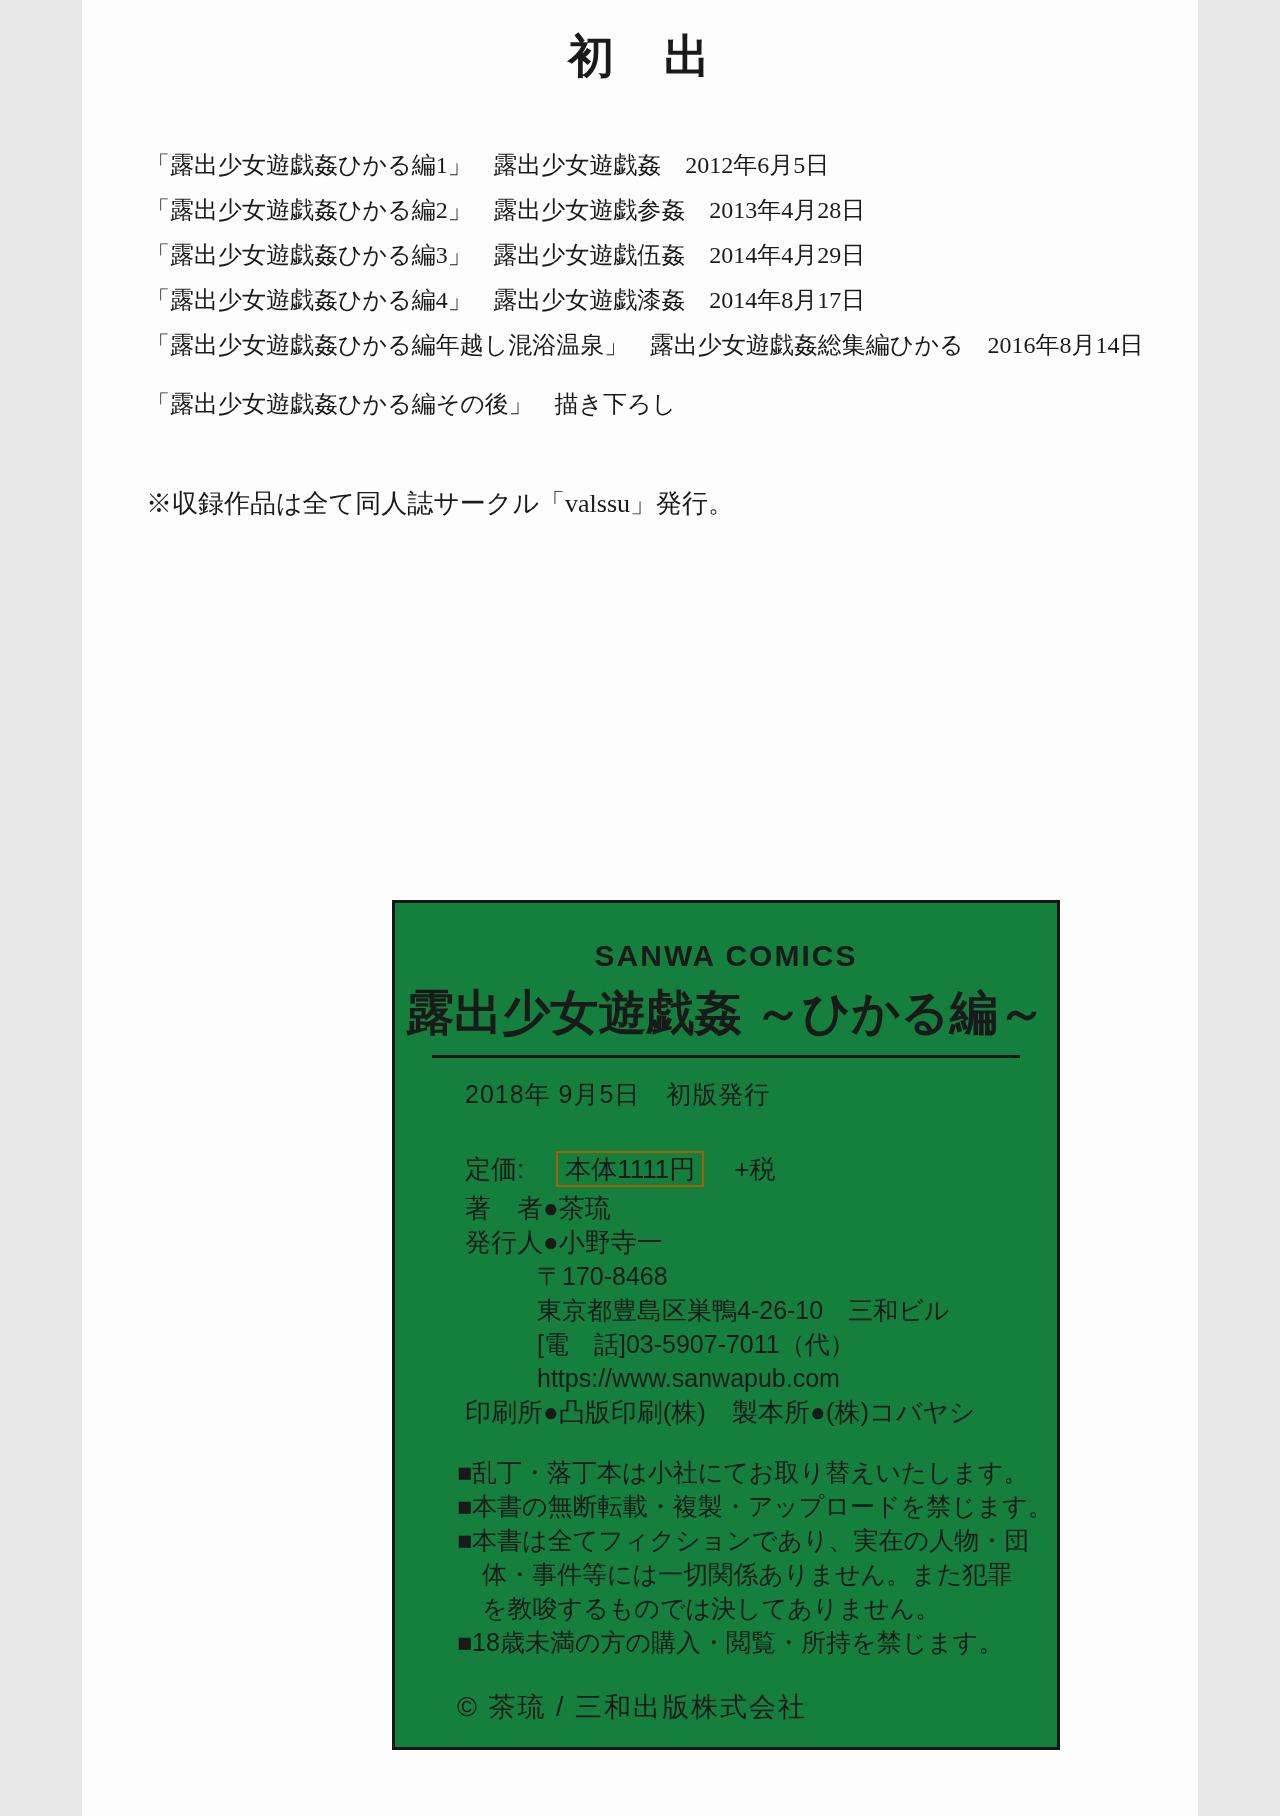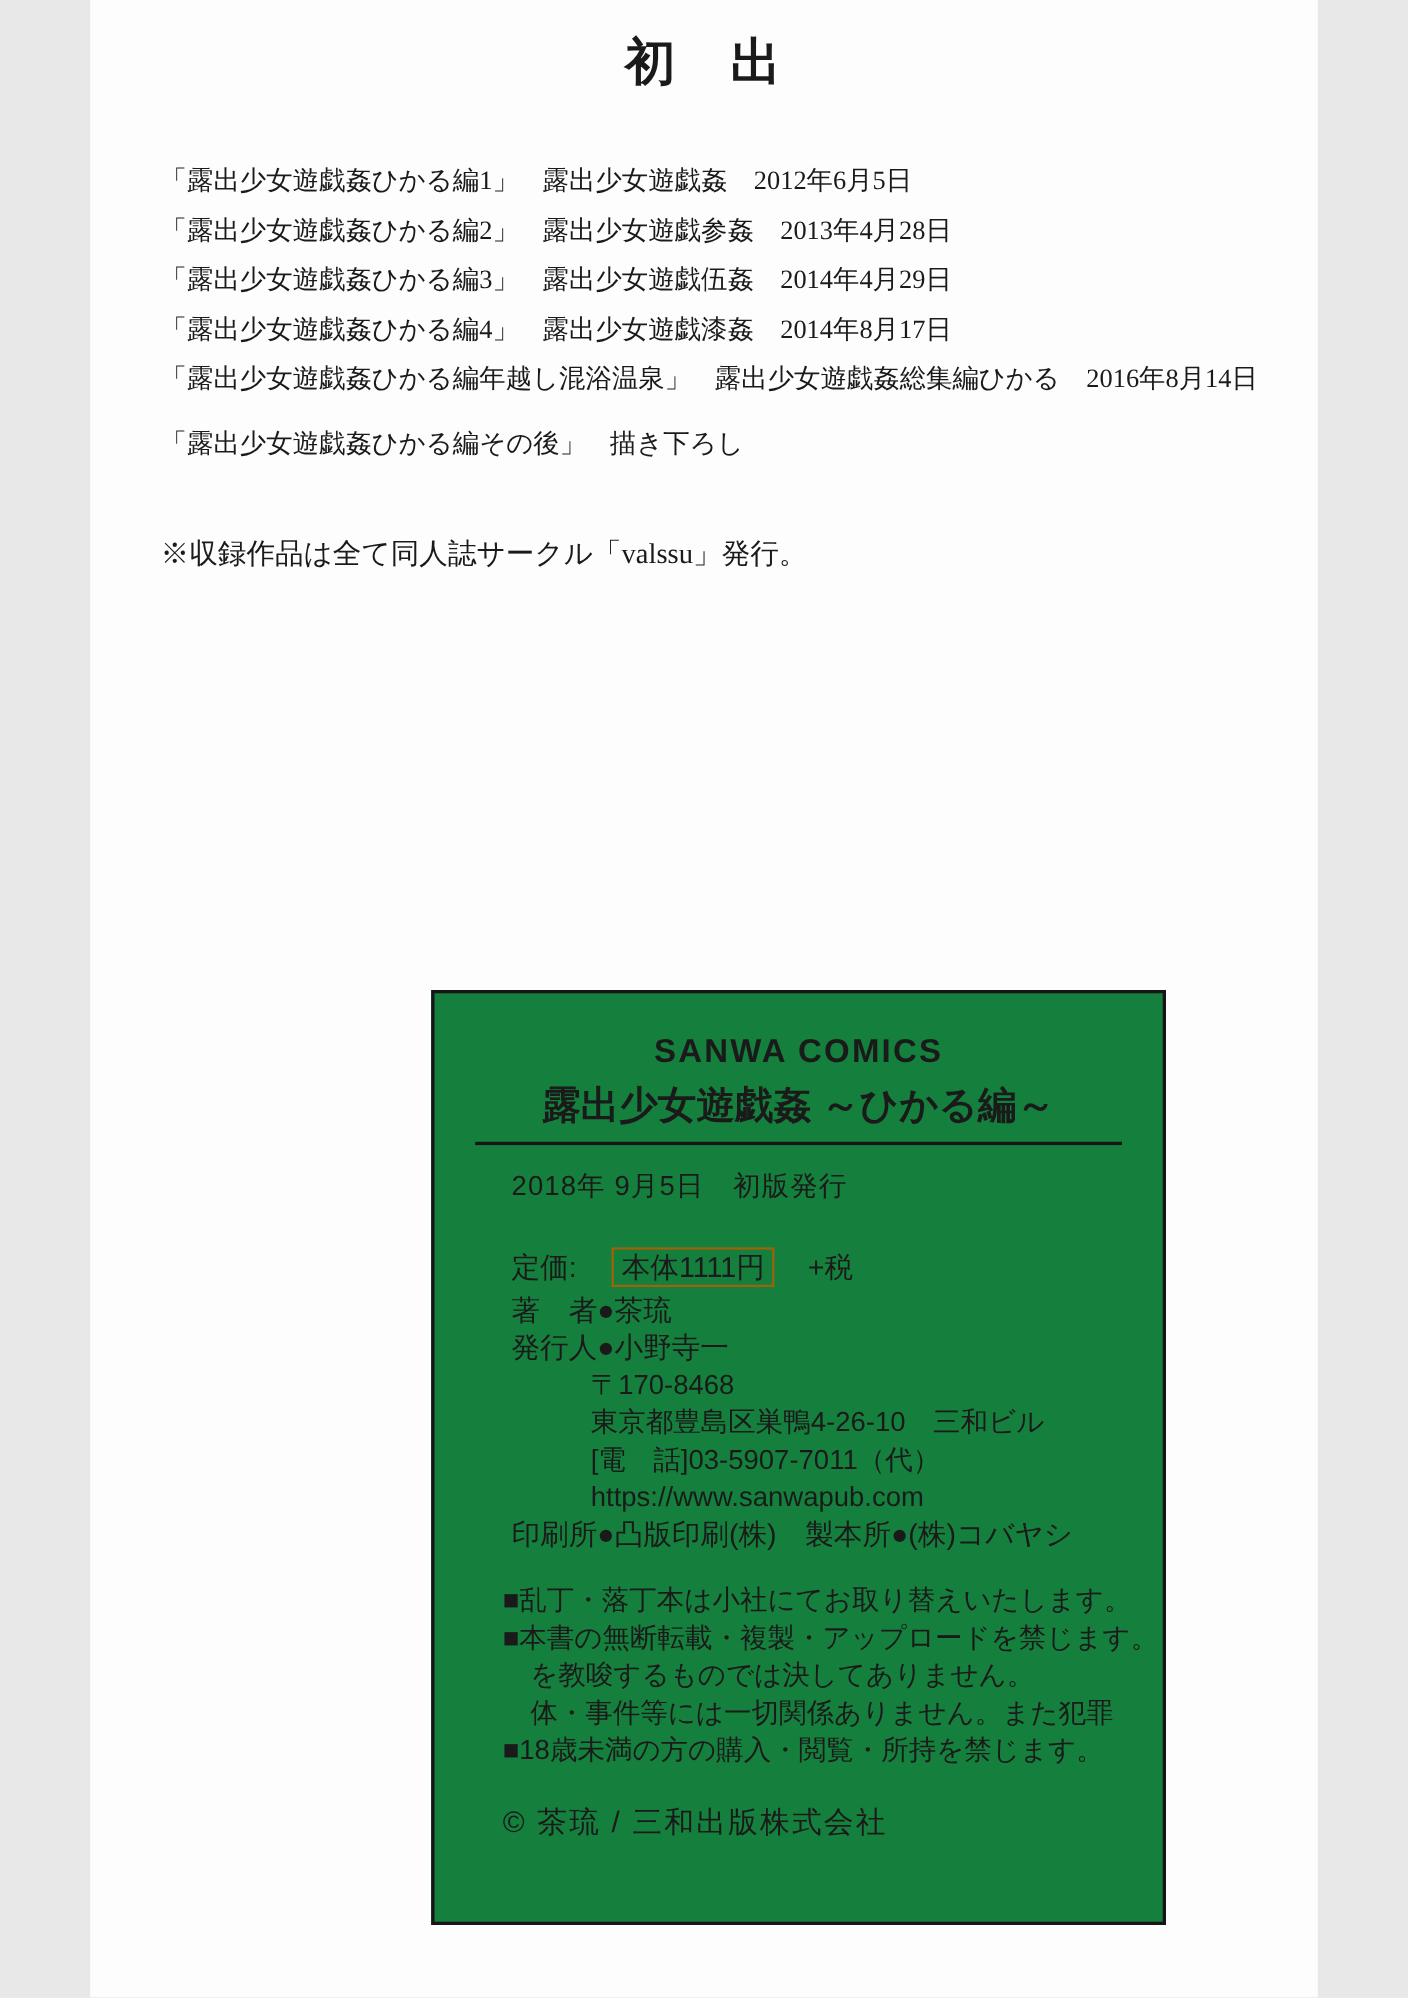--- a/index.html
+++ b/index.html
@@ -73,21 +73,21 @@
     margin-top: 36px;
     text-align: center;
     font-size: 30px;
     font-weight: bold;
     letter-spacing: 2px;
     font-family: "Liberation Sans", "DejaVu Sans", sans-serif;
   }
   .box-title {
     margin-top: 8px;
     text-align: center;
-    font-size: 35px;
+    font-size: 48px;
     font-weight: bold;
     white-space: nowrap;
     font-family: "Liberation Serif", "DejaVu Serif", serif;
   }
   .rule {
     margin: 10px auto 0 auto;
     width: 588px;
     height: 0;
     border-top: 3px solid #161616;
   }
@@ -188,21 +188,22 @@
     <div class="addr-line">〒170-8468</div>
     <div class="addr-line">東京都豊島区巣鴨4-26-10　三和ビル</div>
     <div class="addr-line">[電　話]03-5907-7011（代）</div>
     <div class="addr-line">https://www.sanwapub.com</div>
 
     <div class="printer-line">印刷所●凸版印刷(株)　製本所●(株)コバヤシ</div>
 
     <div class="notices">
       <div class="notice-line">■乱丁・落丁本は小社にてお取り替えいたします。</div>
       <div class="notice-line">■本書の無断転載・複製・アップロードを禁じます。</div>
+      <div class="notice-line">■本書は全てフィクションであり、実在の人物・団</div>
+      <div class="notice-line indent">体・事件等には一切関係ありません。また犯罪</div>
       <div class="notice-line indent">を教唆するものでは決してありません。</div>
-      <div class="notice-line indent">体・事件等には一切関係ありません。また犯罪</div>
       <div class="notice-line">■18歳未満の方の購入・閲覧・所持を禁じます。</div>
     </div>
 
     <div class="copyright">© 茶琉 / 三和出版株式会社</div>
   </div>
 
 </div>
 
 </body></html>

